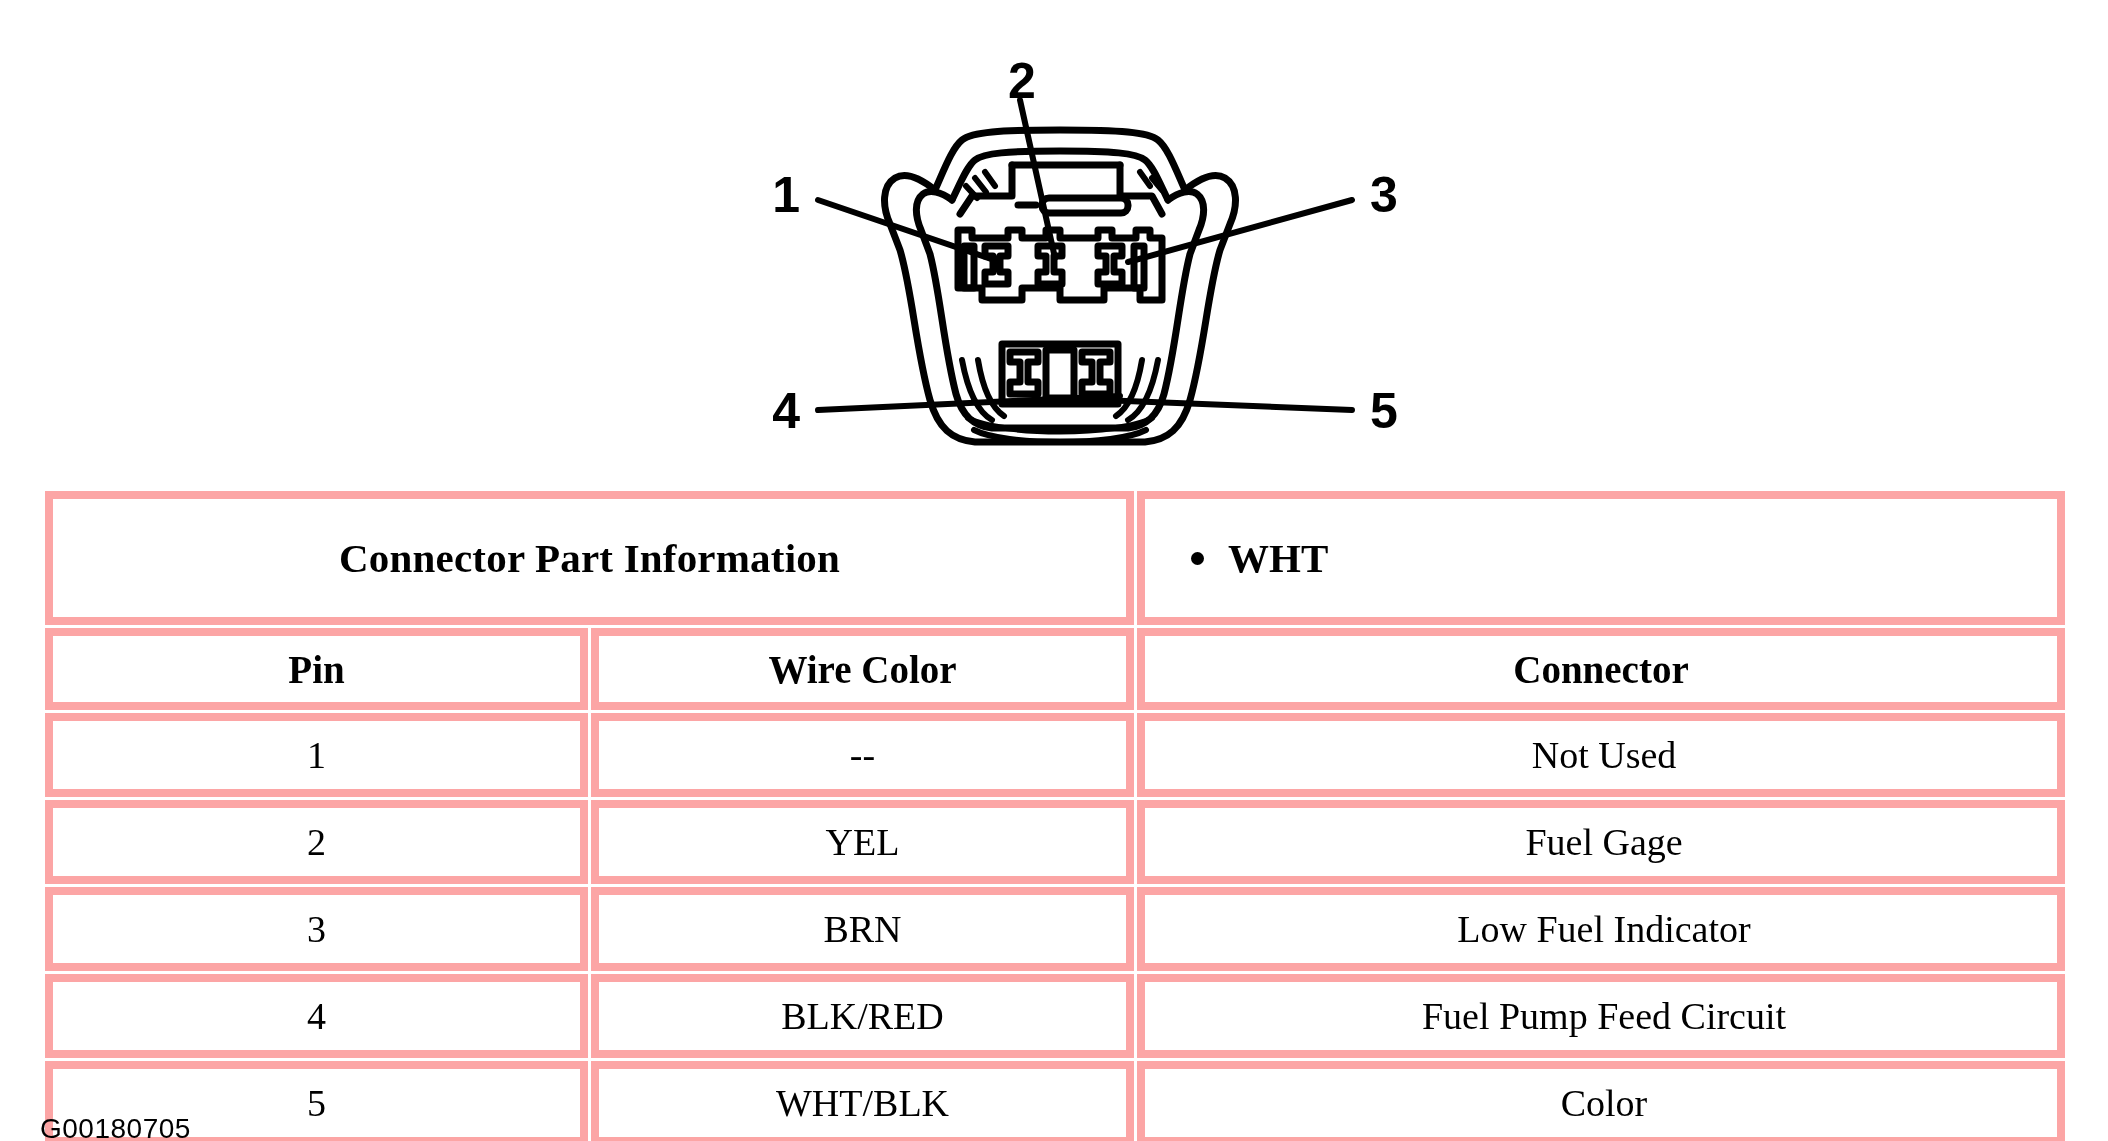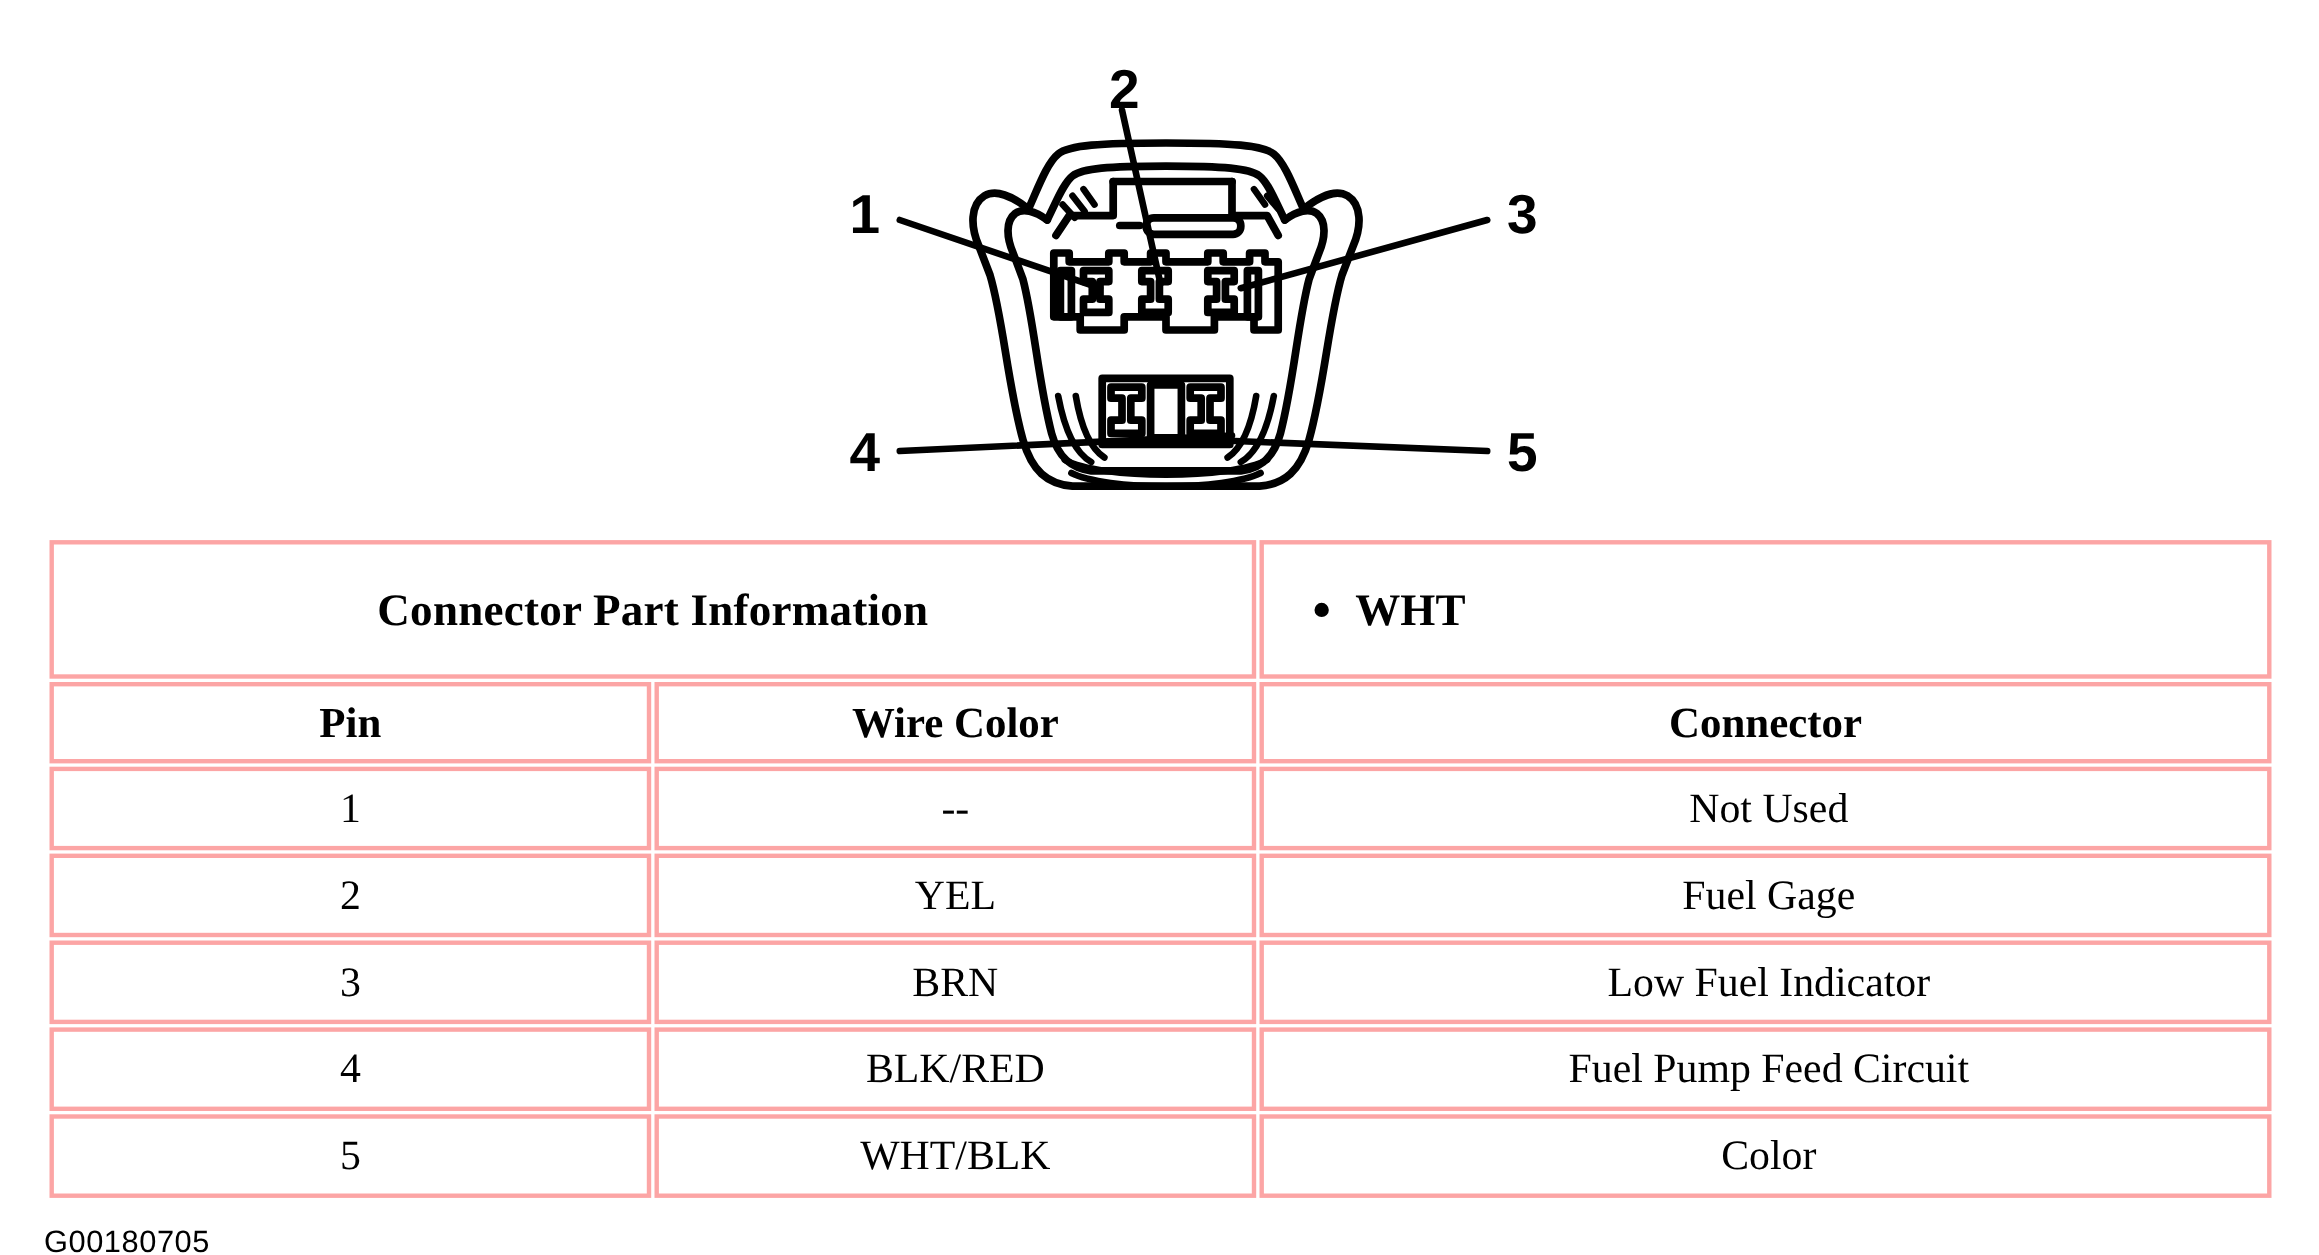--- a/index.html
+++ b/index.html
@@ -34,21 +34,21 @@
   #pinout-table {
     position: absolute;
     left: 42px;
     top: 488px;
     width: 2026px;
     border-collapse: separate;
     border-spacing: 3px 3px;
     table-layout: fixed;
   }
   #pinout-table td {
-    border: 4px solid #fca5a5;
+    border: 8px solid #fca5a5;
     padding: 0;
     vertical-align: middle;
     background: #ffffff;
   }
   .col-pin   { width: 284px; text-align: center; }
   .col-wire  { width: 820px; }
   .col-func  { width: 912px; }
 
   .title-row td { height: 118px; }
   .head-row  td { height: 66px; }

